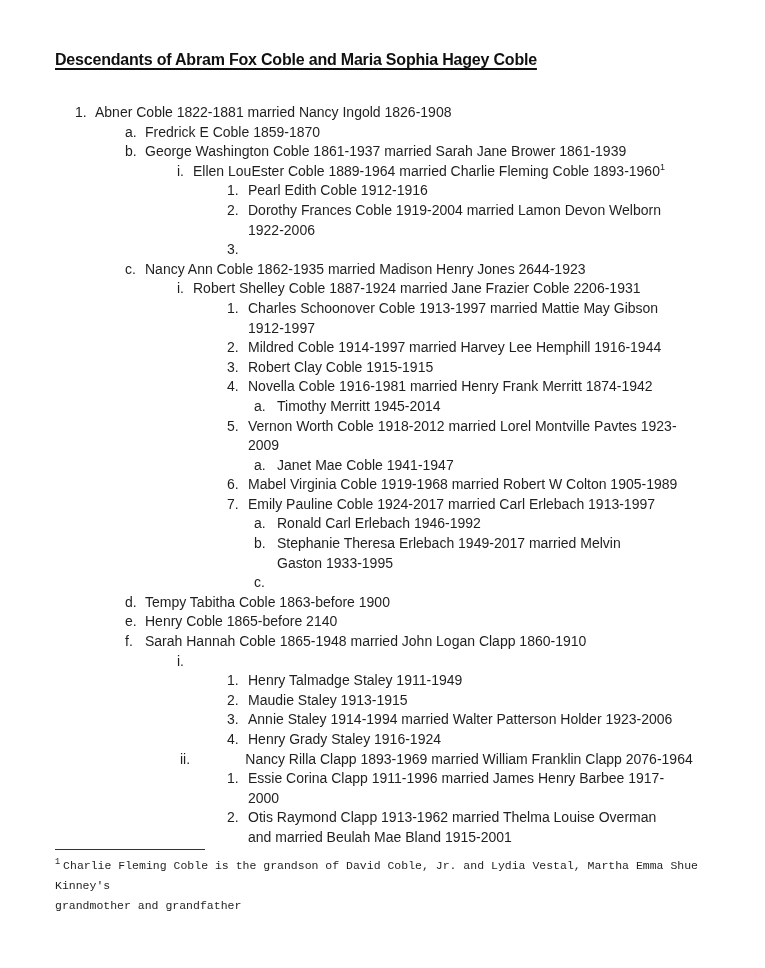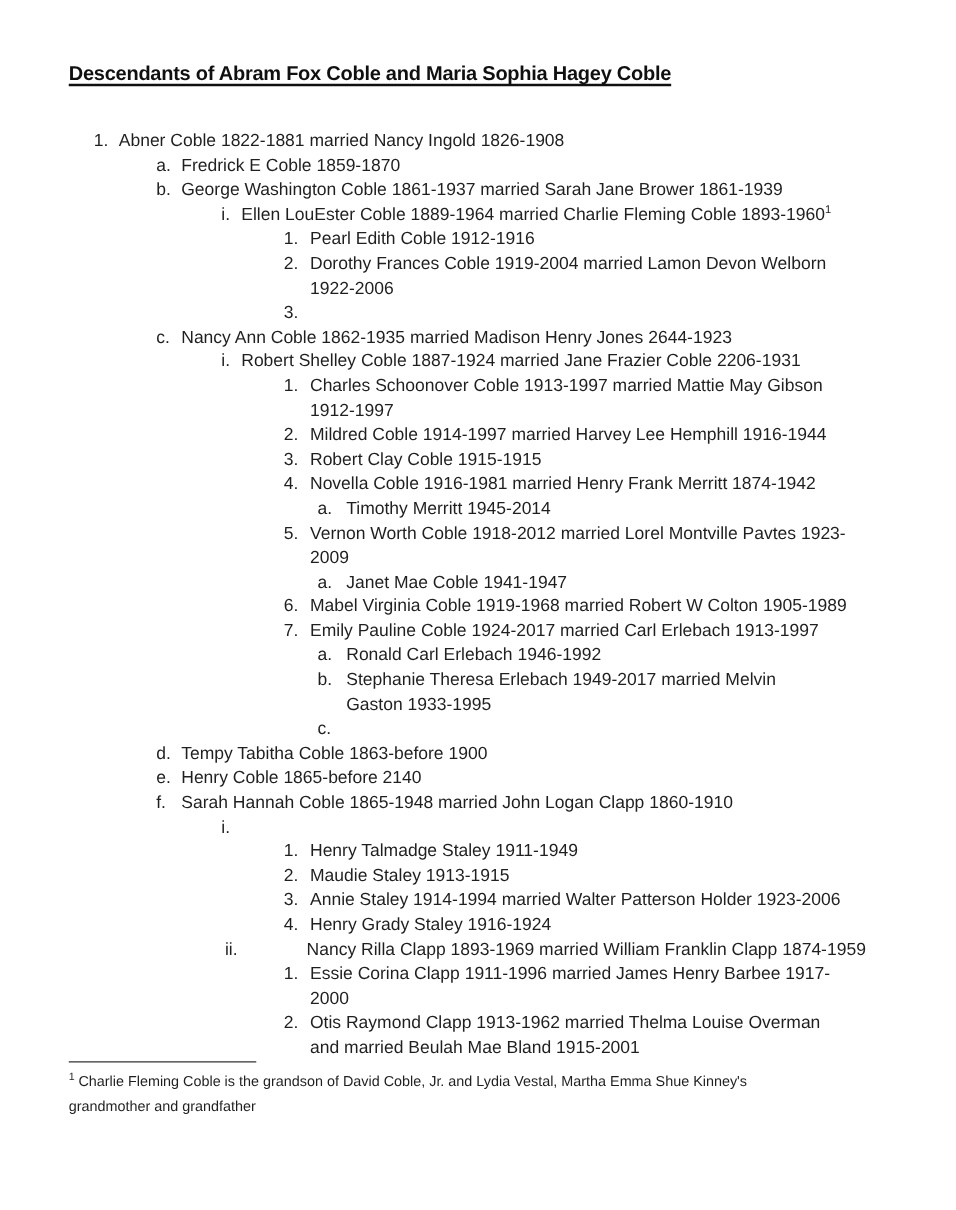--- a/index.html
+++ b/index.html
@@ -13,21 +13,21 @@
     margin:0;padding-top:49px;
     font-size:16px;font-weight:700;letter-spacing:-0.2px;line-height:22px;color:#101010;
     text-decoration:underline;text-decoration-thickness:2px;text-underline-offset:3px;
   }
   .outline{margin-top:32px;font-size:14px;line-height:19.6px;}
   .row{display:flex;align-items:flex-start;}
   .row .marker{flex:0 0 20px;}
   .row .text{flex:1 1 auto;min-width:0;}
   sup{font-size:9px;line-height:0;vertical-align:super;letter-spacing:0;}
   .footnote-divider{height:1px;width:150px;background:#333;margin-top:1px;border:0;}
-  .footnote{margin:6px 0 0 0;font-size:11.5px;line-height:20px;color:#1f1f1f;}
+  .footnote{margin:6px 0 0 0;font-size:11.5px;line-height:20px;color:#1f1f1f;font-family:Liberation Mono, monospace;}
   .footnote sup{font-size:8.5px;margin-right:3px;}
 </style>
 </head>
 <body>
 
 <div class="page">
   <h1 class="title">Descendants of Abram Fox Coble and Maria Sophia Hagey Coble</h1>
   <div class="outline" id="outline">
       <div class="row" style="padding-left: 20px;">
         <span class="marker" style="flex: 0 0 20px;">1.</span>
@@ -137,21 +137,21 @@
       <div class="row" style="padding-left: 172px;">
         <span class="marker" style="flex: 0 0 21px;">3.</span>
         <span class="text">Annie Staley 1914-1994 married Walter Patterson Holder 1923-2006</span>
       </div>
       <div class="row" style="padding-left: 172px;">
         <span class="marker" style="flex: 0 0 21px;">4.</span>
         <span class="text">Henry Grady Staley 1916-1924</span>
       </div>
       <div class="row" style="padding-left: 122px; text-align: center;">
         <span class="marker" style="flex: 0 0 16px;">ii.</span>
-        <span class="text">Nancy Rilla Clapp 1893-1969 married William Franklin Clapp 1874-1959</span>
+        <span class="text">Nancy Rilla Clapp 1893-1969 married William Franklin Clapp 2076-1964</span>
       </div>
       <div class="row" style="padding-left: 172px;">
         <span class="marker" style="flex: 0 0 21px;">1.</span>
         <span class="text">Essie Corina Clapp 1911-1996 married James Henry Barbee 1917-<br>2000</span>
       </div>
       <div class="row" style="padding-left: 172px;">
         <span class="marker" style="flex: 0 0 21px;">2.</span>
         <span class="text">Otis Raymond Clapp 1913-1962 married Thelma Louise Overman<br>and married Beulah Mae Bland 1915-2001</span>
       </div>
     </div>

